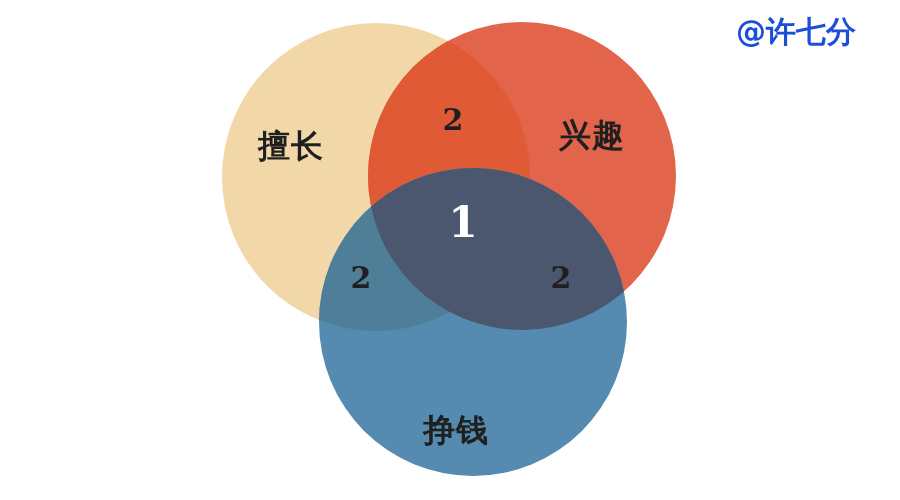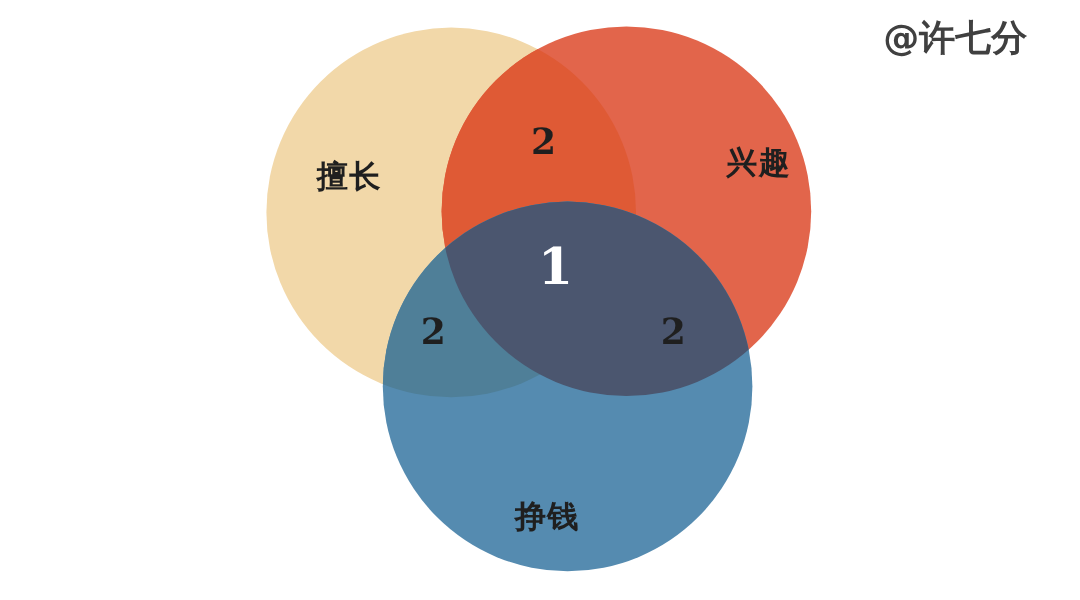--- a/index.html
+++ b/index.html
@@ -1,25 +1,25 @@
 <!DOCTYPE html>
 <html><head>
 <meta charset="utf-8">
 <style>
   html, body { margin: 0; padding: 0; }
   body { width: 900px; height: 500px; background: #ffffff; position: relative; overflow: hidden;
          font-family: "DejaVu Serif", "Liberation Serif", serif; }
   svg.venn { position: absolute; left: 0; top: 0; }
   .label { position: absolute; font-weight: bold; color: #1f1f1f; white-space: nowrap;
            transform: translate(-50%, -50%); }
-  .set-label { font-size: 26px; letter-spacing: 1px; }
+  .set-label { font-size: 32px; letter-spacing: 1px; }
   .count { font-size: 30px; }
   .count.center { font-size: 42px; color: #ffffff; }
   .watermark { position: absolute; right: 44px; top: 12px; font-size: 30px; font-weight: bold;
-               color: #404040; font-family: "DejaVu Sans", "Liberation Sans", sans-serif; }
+               color: #1d4ed8; font-family: "DejaVu Sans", "Liberation Sans", sans-serif; }
 </style>
 </head>
 <body>
 
 <svg class="venn" width="900" height="500" viewBox="0 0 900 500">
   <defs>
     <clipPath id="clipSkill">
         <circle cx="376" cy="177" r="154"></circle>
       </clipPath>
     <clipPath id="clipInterest">
@@ -33,21 +33,21 @@
   <circle cx="522" cy="176" r="154" fill="#DF5A35" clip-path="url(#clipSkill)"></circle>
 
   <circle cx="473" cy="322" r="154" fill="#558BB0"></circle>
 
   <circle cx="473" cy="322" r="154" fill="#4F7F98" clip-path="url(#clipSkill)"></circle>
 
   <circle cx="473" cy="322" r="154" fill="#4B566F" clip-path="url(#clipInterest)"></circle>
 </svg>
 
 <div class="label set-label" style="left:291px; top:147px;">擅长</div>
-<div class="label set-label" style="left:632px; top:136px;">兴趣</div>
+<div class="label set-label" style="left:592px; top:136px;">兴趣</div>
 <div class="label set-label" style="left:456px; top:431px;">挣钱</div>
 
 <div class="label count" style="left:453px; top:119px;">2</div>
 <div class="label count" style="left:361px; top:277px;">2</div>
 <div class="label count" style="left:561px; top:277px;">2</div>
 <div class="label count center" style="left:463px; top:222px;">1</div>
 
 <div class="watermark">@许七分</div>
 
 </body></html>

